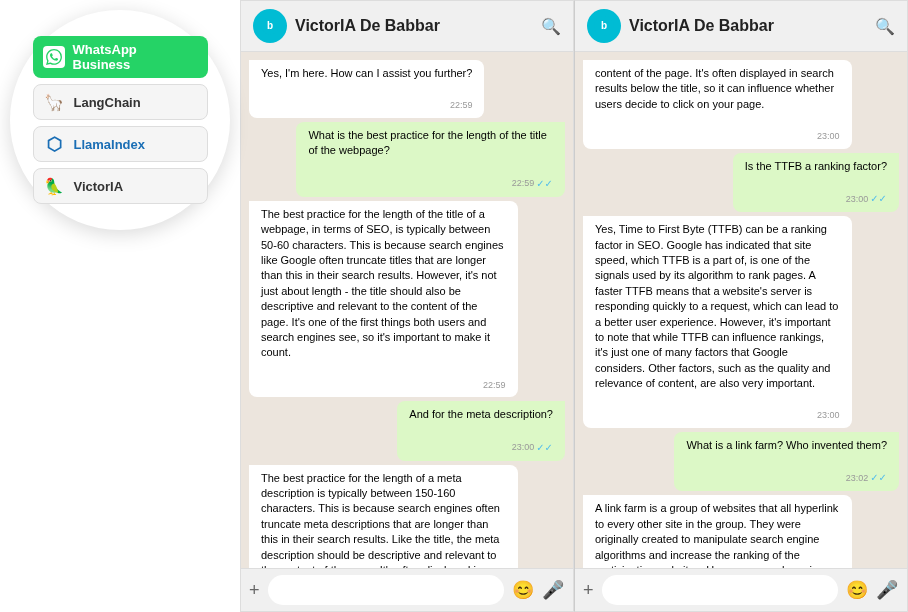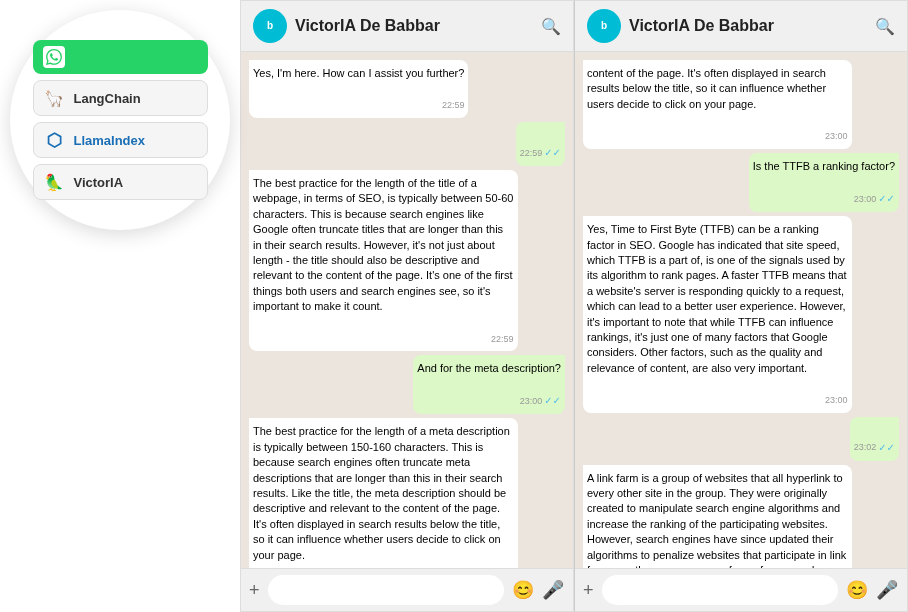--- a/index.html
+++ b/index.html
@@ -141,21 +141,21 @@
       flex: 1;
       overflow-y: auto;
       padding: 8px 8px;
       display: flex;
       flex-direction: column;
       gap: 4px;
     }
 
     .msg {
       max-width: 85%;
-      padding: 6px 4px;
+      padding: 6px 12px;
       border-radius: 8px;
       font-size: 11px;
       line-height: 1.4;
       position: relative;
     }
 
     .msg-received {
       background: white;
       align-self: flex-start;
       border-top-left-radius: 0;
@@ -233,20 +233,21 @@
 
 <div class="page-wrapper">
 
   <div class="outer-circle">
     <div class="brand-card whatsapp">
       <div class="brand-icon wa">
         <svg width="16" height="16" viewBox="0 0 24 24" fill="#25D366">
             <path d="M17.472 14.382c-.297-.149-1.758-.867-2.03-.967-.273-.099-.471-.148-.67.15-.197.297-.767.966-.94 1.164-.173.199-.347.223-.644.075-.297-.15-1.255-.463-2.39-1.475-.883-.788-1.48-1.761-1.653-2.059-.173-.297-.018-.458.13-.606.134-.133.298-.347.446-.52.149-.174.198-.298.298-.497.099-.198.05-.371-.025-.52-.075-.149-.669-1.612-.916-2.207-.242-.579-.487-.5-.669-.51-.173-.008-.371-.01-.57-.01-.198 0-.52.074-.792.372-.272.297-1.04 1.016-1.04 2.479 0 1.462 1.065 2.875 1.213 3.074.149.198 2.096 3.2 5.077 4.487.709.306 1.262.489 1.694.625.712.227 1.36.195 1.871.118.571-.085 1.758-.719 2.006-1.413.248-.694.248-1.289.173-1.413-.074-.124-.272-.198-.57-.347m-5.421 7.403h-.004a9.87 9.87 0 01-5.031-1.378l-.361-.214-3.741.982.998-3.648-.235-.374a9.86 9.86 0 01-1.51-5.26c.001-5.45 4.436-9.884 9.888-9.884 2.64 0 5.122 1.03 6.988 2.898a9.825 9.825 0 012.893 6.994c-.003 5.45-4.437 9.884-9.885 9.884m8.413-18.297A11.815 11.815 0 0012.05 0C5.495 0 .16 5.335.157 11.892c0 2.096.547 4.142 1.588 5.945L.057 24l6.305-1.654a11.882 11.882 0 005.683 1.448h.005c6.554 0 11.89-5.335 11.893-11.893a11.821 11.821 0 00-3.48-8.413z"></path>
           </svg>
       </div>
+      <span>WhatsApp Business</span>
     </div>
     <div class="brand-card llama">
       <div class="brand-icon" style="font-size:16px;">🦙</div>
       <span>LangChain</span>
     </div>
     <div class="brand-card nebula">
       <div class="brand-icon" style="font-size:18px; color:#1a6eb5;">⬡</div>
       <span>LlamaIndex</span>
     </div>
     <div class="brand-card langchain">
@@ -271,20 +272,21 @@
       <div class="chat-messages">
 
         <div class="msg msg-received">
           <span>Yes, I'm here. How can I assist you further?</span>
           <div class="msg-meta">
               <span>22:59</span>
             </div>
         </div>
 
         <div class="msg msg-sent">
+          <span>What is the best practice for the length of the title of the webpage?</span>
           <div class="msg-meta">
               <span>22:59</span>
               <span class="ticks">✓✓</span>
             </div>
         </div>
 
         <div class="msg msg-received">
           <span>The best practice for the length of the title of a webpage, in terms of SEO, is typically between 50-60 characters. This is because search engines like Google often truncate titles that are longer than this in their search results. However, it's not just about length - the title should also be descriptive and relevant to the content of the page. It's one of the first things both users and search engines see, so it's important to make it count.</span>
           <div class="msg-meta">
               <span>22:59</span>
@@ -349,20 +351,21 @@
         </div>
 
         <div class="msg msg-received">
           <span>Yes, Time to First Byte (TTFB) can be a ranking factor in SEO. Google has indicated that site speed, which TTFB is a part of, is one of the signals used by its algorithm to rank pages. A faster TTFB means that a website's server is responding quickly to a request, which can lead to a better user experience. However, it's important to note that while TTFB can influence rankings, it's just one of many factors that Google considers. Other factors, such as the quality and relevance of content, are also very important.</span>
           <div class="msg-meta">
               <span>23:00</span>
             </div>
         </div>
 
         <div class="msg msg-sent">
+          <span>What is a link farm? Who invented them?</span>
           <div class="msg-meta">
               <span>23:02</span>
               <span class="ticks">✓✓</span>
             </div>
         </div>
 
         <div class="msg msg-received">
           <span>A link farm is a group of websites that all hyperlink to every other site in the group. They were originally created to manipulate search engine algorithms and increase the ranking of the participating websites. However, search engines have since updated their algorithms to penalize websites that participate in link farms, as they are seen as a form of spam and a violation of search engine's terms of service. As for who invented them, it's hard to say. Link farms emerged in the early days of the internet as people began to understand how search engine algorithms worked and looked for ways to exploit them. They are not attributed to a specific individual or group.</span>
           
         </div>

